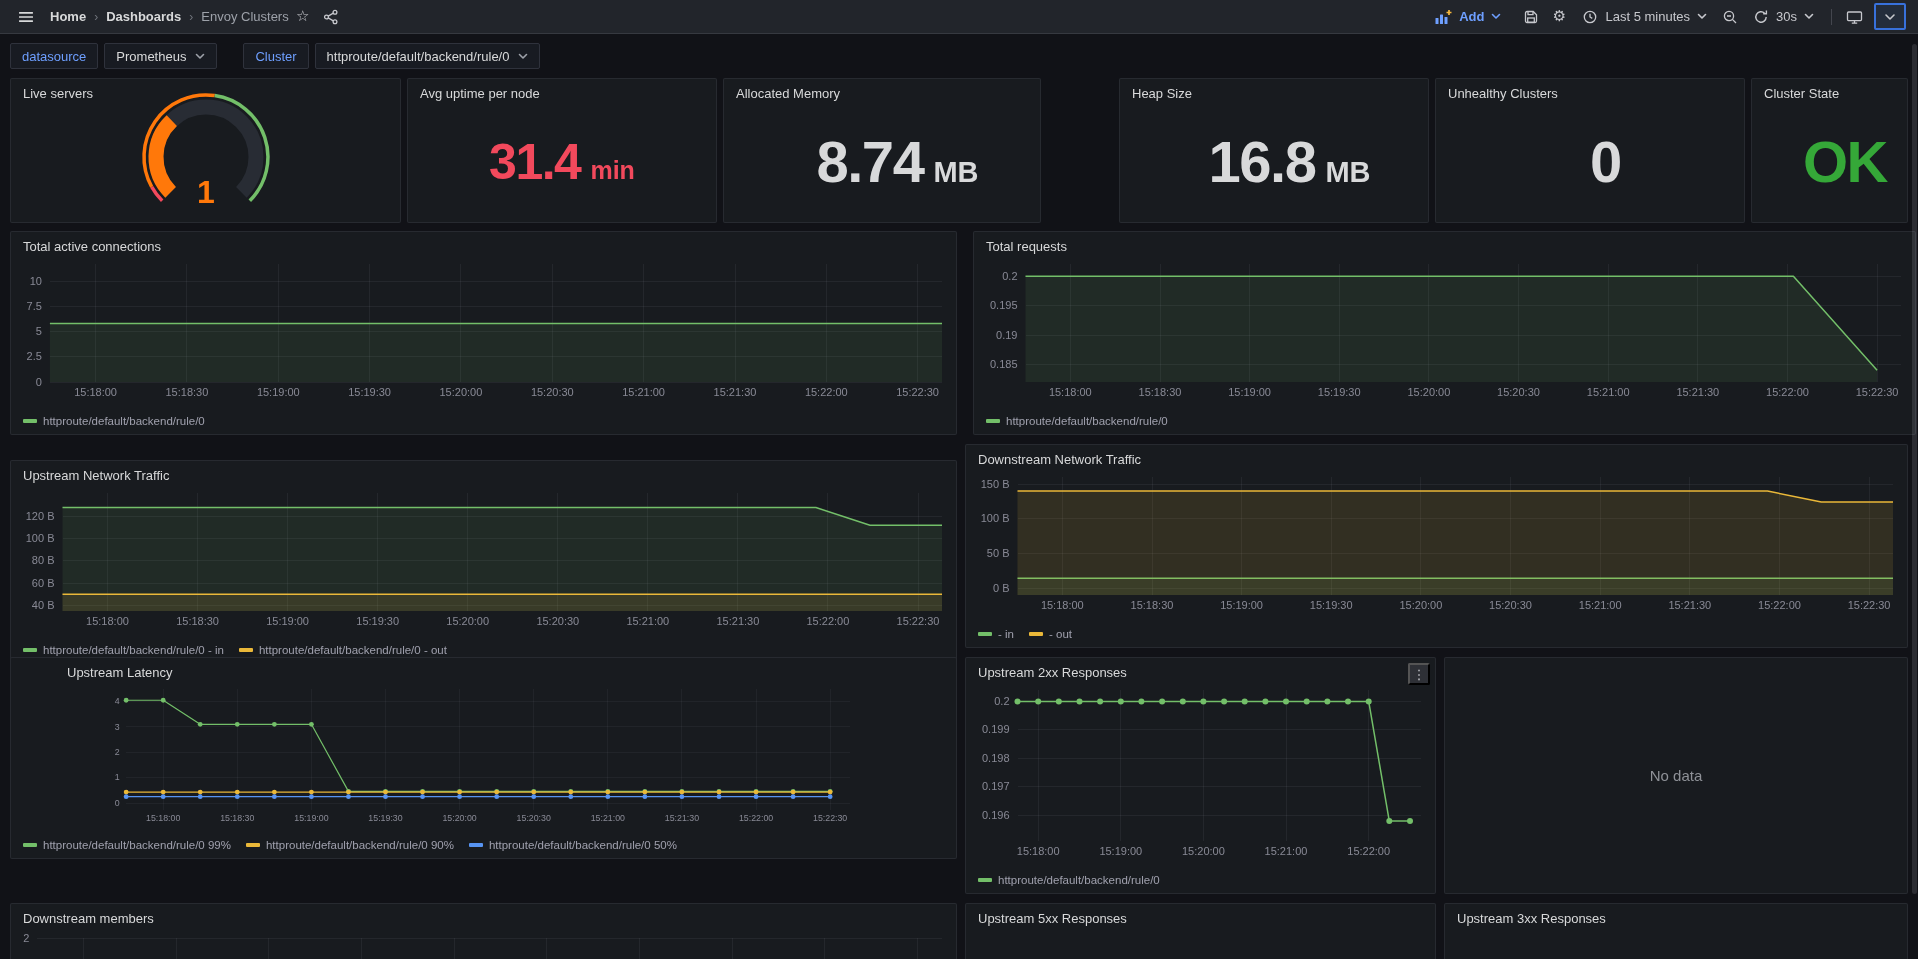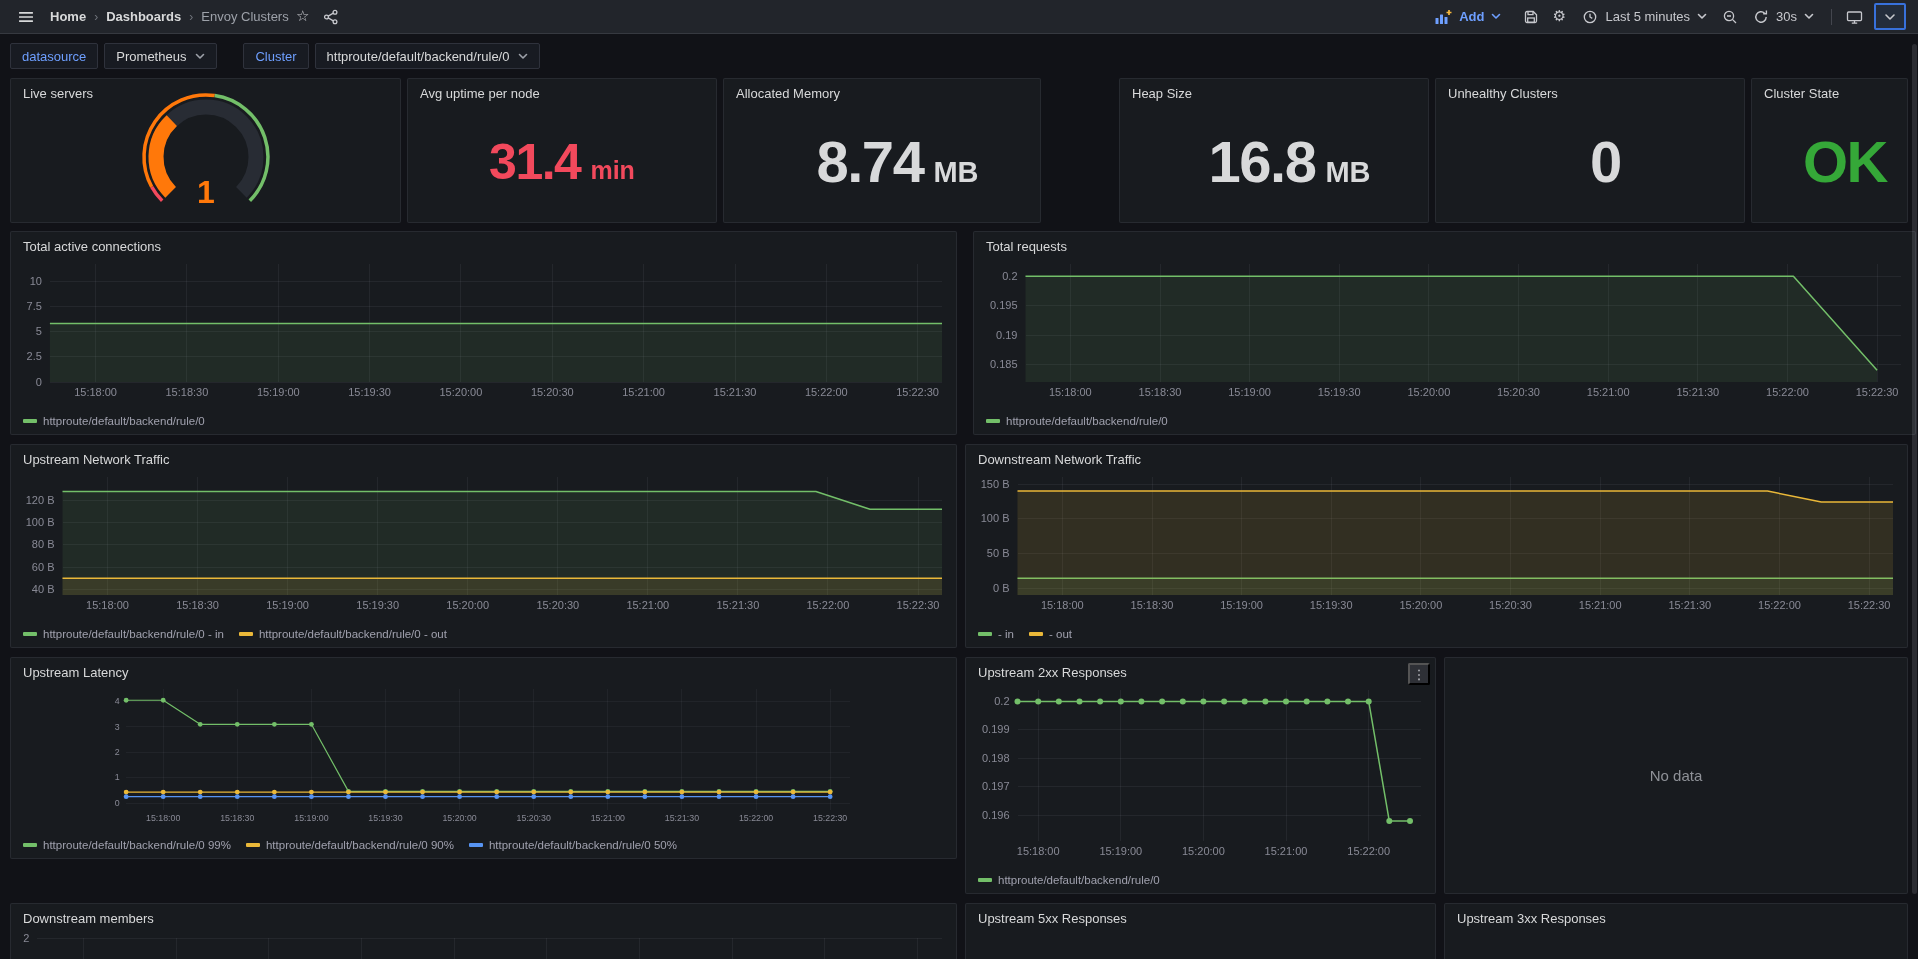--- a/index.html
+++ b/index.html
@@ -323,21 +323,21 @@
           </svg>
         </div>
       <div class="legend">
           <span class="li">
             <span class="dash" style="background:#73BF69"></span>
             <span>httproute/default/backend/rule/0</span>
           </span>
         </div>
     </section>
 
-    <section class="panel" style="left:10px;top:444px;width:947px;height:204px;">
+    <section class="panel" style="left:10px;top:460px;width:947px;height:204px;">
       <div class="ptitle">Upstream Network Traffic</div>
       <div class="chart-wrap">
           <svg viewBox="0 0 929 142">
             <line x1="90.5" y1="6" x2="90.5" y2="124" stroke="rgba(204,204,220,0.07)" shape-rendering="crispEdges"></line>
             <text x="90.5" y="138" fill="rgba(204,204,220,0.62)" font-size="11" text-anchor="middle">15:18:00</text>
             <line x1="180.6" y1="6" x2="180.6" y2="124" stroke="rgba(204,204,220,0.07)" shape-rendering="crispEdges"></line>
             <text x="180.6" y="138" fill="rgba(204,204,220,0.62)" font-size="11" text-anchor="middle">15:18:30</text>
             <line x1="270.6" y1="6" x2="270.6" y2="124" stroke="rgba(204,204,220,0.07)" shape-rendering="crispEdges"></line>
             <text x="270.6" y="138" fill="rgba(204,204,220,0.62)" font-size="11" text-anchor="middle">15:19:00</text>
             <line x1="360.7" y1="6" x2="360.7" y2="124" stroke="rgba(204,204,220,0.07)" shape-rendering="crispEdges"></line>
@@ -425,21 +425,21 @@
             <span class="dash" style="background:#73BF69"></span>
             <span>- in</span>
           </span>
           <span class="li">
             <span class="dash" style="background:#EAB839"></span>
             <span>- out</span>
           </span>
         </div>
     </section>
 
-    <section class="panel" style="left:10px;top:657px;width:947px;height:202px;">
+    <section class="panel" style="left:10px;top:657px;width:947px;height:202px;padding-left:44px;">
       <div class="ptitle">Upstream Latency</div>
       <div class="chart-wrap">
           <svg viewBox="0 0 929 175">
             <line x1="66.6" y1="6" x2="66.6" y2="157" stroke="rgba(204,204,220,0.07)" shape-rendering="crispEdges"></line>
             <text x="66.6" y="171" fill="rgba(204,204,220,0.62)" font-size="11" text-anchor="middle">15:18:00</text>
             <line x1="159.2" y1="6" x2="159.2" y2="157" stroke="rgba(204,204,220,0.07)" shape-rendering="crispEdges"></line>
             <text x="159.2" y="171" fill="rgba(204,204,220,0.62)" font-size="11" text-anchor="middle">15:18:30</text>
             <line x1="251.9" y1="6" x2="251.9" y2="157" stroke="rgba(204,204,220,0.07)" shape-rendering="crispEdges"></line>
             <text x="251.9" y="171" fill="rgba(204,204,220,0.62)" font-size="11" text-anchor="middle">15:19:00</text>
             <line x1="344.5" y1="6" x2="344.5" y2="157" stroke="rgba(204,204,220,0.07)" shape-rendering="crispEdges"></line>

